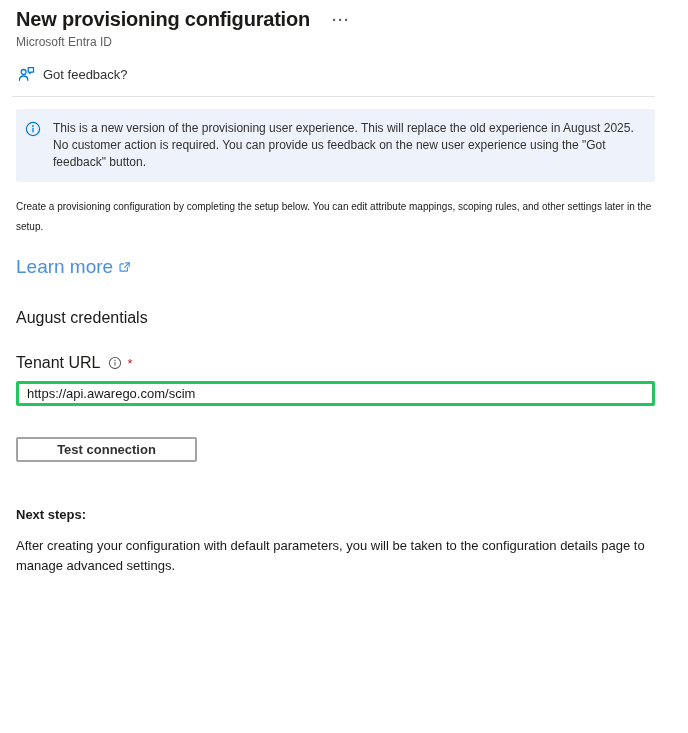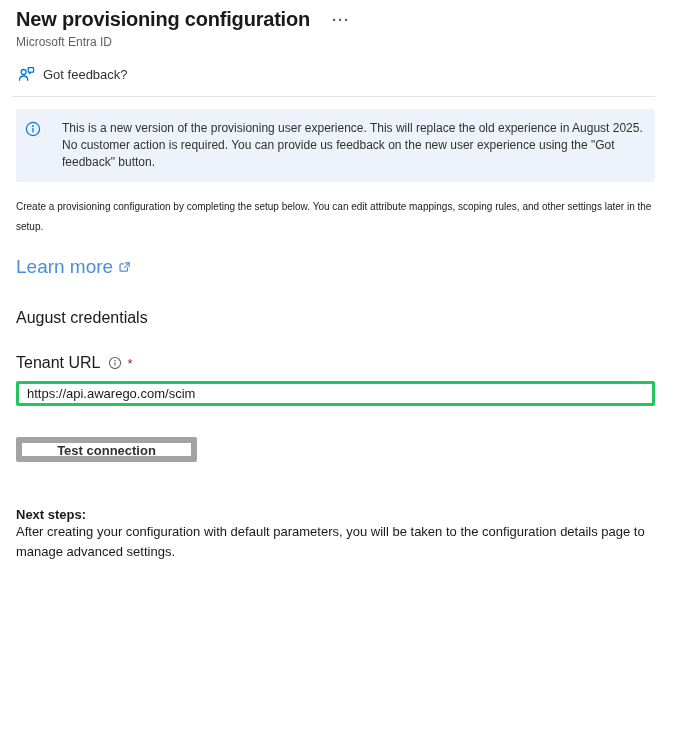--- a/index.html
+++ b/index.html
@@ -20,21 +20,21 @@
 
   
   .toolbar { margin-top: 15px; }
   .feedback-btn { display: inline-flex; align-items: center; gap: 8px; background: none; border: none;
     font-family: inherit; font-size: 13px; color: #323130; cursor: pointer; padding: 2px 4px 2px 2px; }
   .icon { display: inline-flex; align-items: center; justify-content: center; }
   .divider { border: none; border-top: 1px solid #e5e3e1; margin: 9px 0 0 -4px; width: 643px; }
 
   
   .banner { margin-top: 12px; width: 639px; background: var(--banner-bg, #eef3fb); border-radius: 2px;
-    display: flex; gap: 21px; padding: 11px 12px 11px 9px; align-items: flex-start; }
+    display: flex; gap: 12px; padding: 11px 12px 11px 9px; align-items: flex-start; }
   .banner p { font-size: 12px; line-height: 17px; color: #323130; }
   .banner .icon { margin-top: 1px; flex: 0 0 auto; }
 
   
   .intro { margin-top: 15px; font-size: 10px; line-height: 20px; max-width: 648px; color: #1b1a19; }
   .learn-more { display: inline-flex; align-items: center; gap: 5px; margin-top: 19px;
     color: var(--link, #4a90d9); font-size: 19px; text-decoration: none; cursor: pointer; }
 
   
   h2.section-heading { margin-top: 31px; font-size: 16px; font-weight: 400; color: #1b1a19; }
@@ -47,25 +47,25 @@
   .req { color: var(--required, #a4262c); font-size: 13px; margin-left: -1px; }
   .text-input { width: 639px; height: 25px; border: 3px solid #22c55e; border-radius: 2px;
     font-family: inherit; font-size: 13px; color: #1b1a19; padding: 0 8px; background: #fff; }
   .secret-box { width: 639px; height: 26px; border: 1.5px solid #3b3a39; border-radius: 2px;
     display: flex; align-items: center; padding: 0 28px 0 6px; position: relative; background: #fff; cursor: text; }
   .dots { font-size: 11px; letter-spacing: 1px; color: #1b1a19; line-height: 1; transform: translateY(1px); }
   .caret { width: 1px; height: 15px; background: #1b1a19; margin-left: 1px; }
   .eye-btn { position: absolute; right: 5px; top: 50%; transform: translateY(-50%);
     background: none; border: none; cursor: pointer; display: flex; padding: 2px; }
 
-  .test-btn { margin-top: 31px; width: 181px; height: 25px; background: #fff; border: 6px solid #a3a3a3;
+  .test-btn { margin-top: 31px; width: 181px; height: 25px; background: #fff; border: 2px solid #a3a3a3;
     border-radius: 2px; font-family: inherit; font-size: 13px; font-weight: 700; color: #323130; cursor: pointer; }
 
   h3.next-steps { margin-top: 45px; font-size: 13px; font-weight: 700; color: #1b1a19; }
-  .next-steps-text { font-size: 13px; line-height: 20px; color: #1b1a19; max-width: 648px; }
+  .next-steps-text { margin-top: 14px; font-size: 13px; line-height: 20px; color: #1b1a19; max-width: 648px; }
 
   svg { display: block; }
 </style>
 </head>
 <body>
 
 <div class="page">
 
   <header>
     <div class="title-row">

